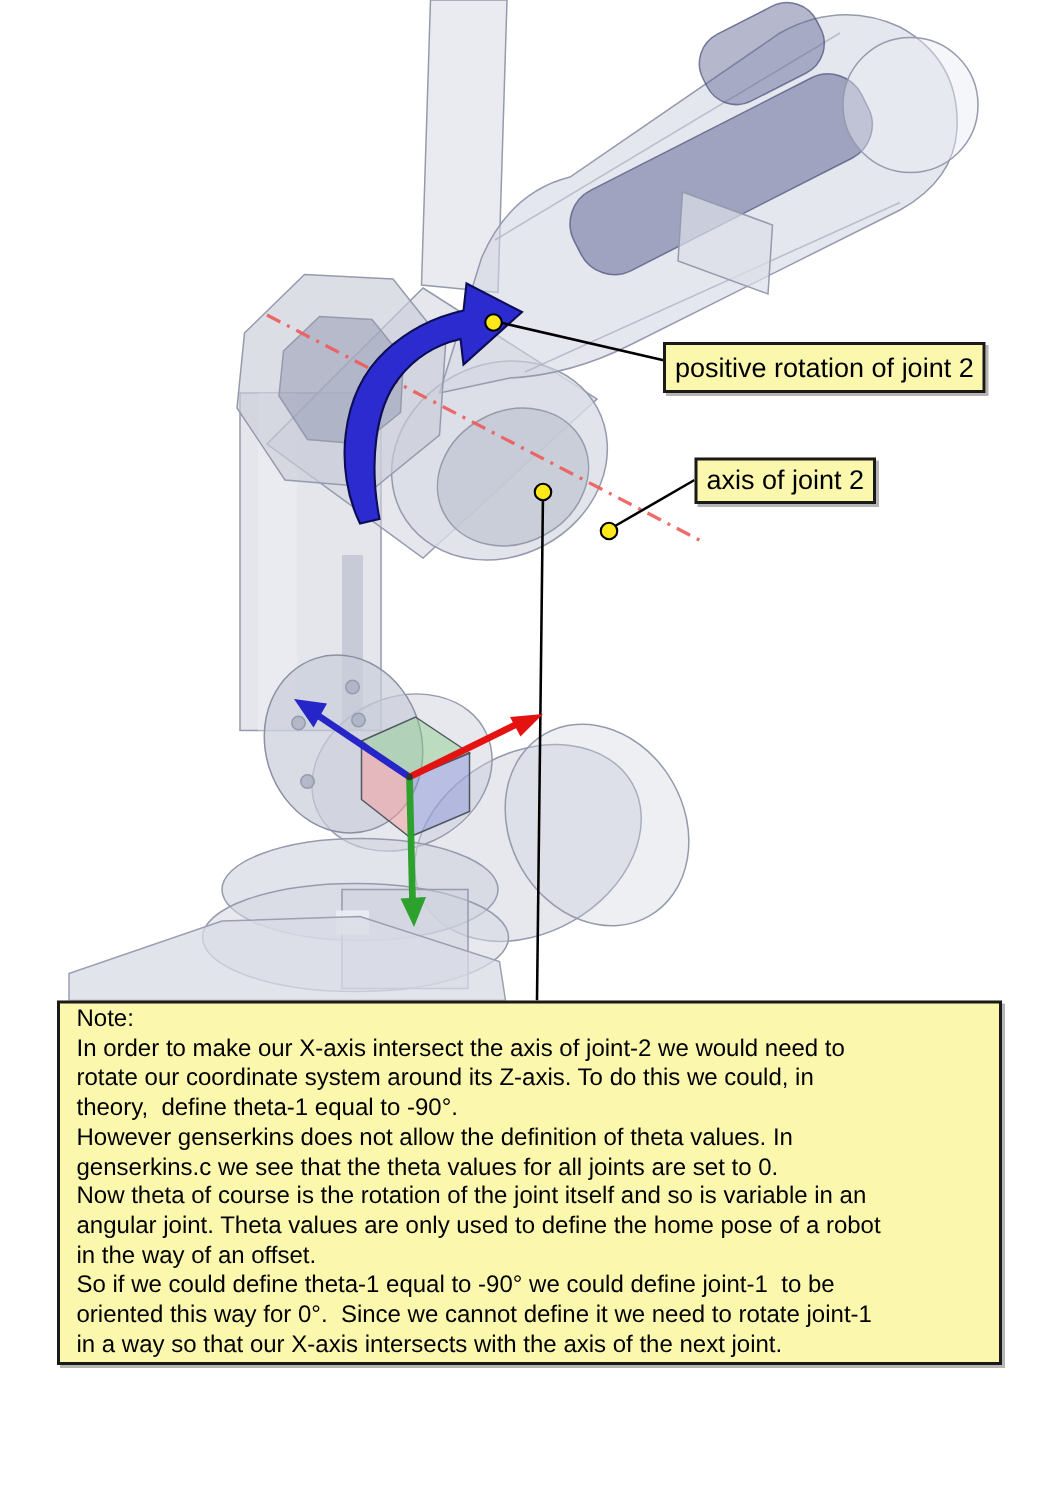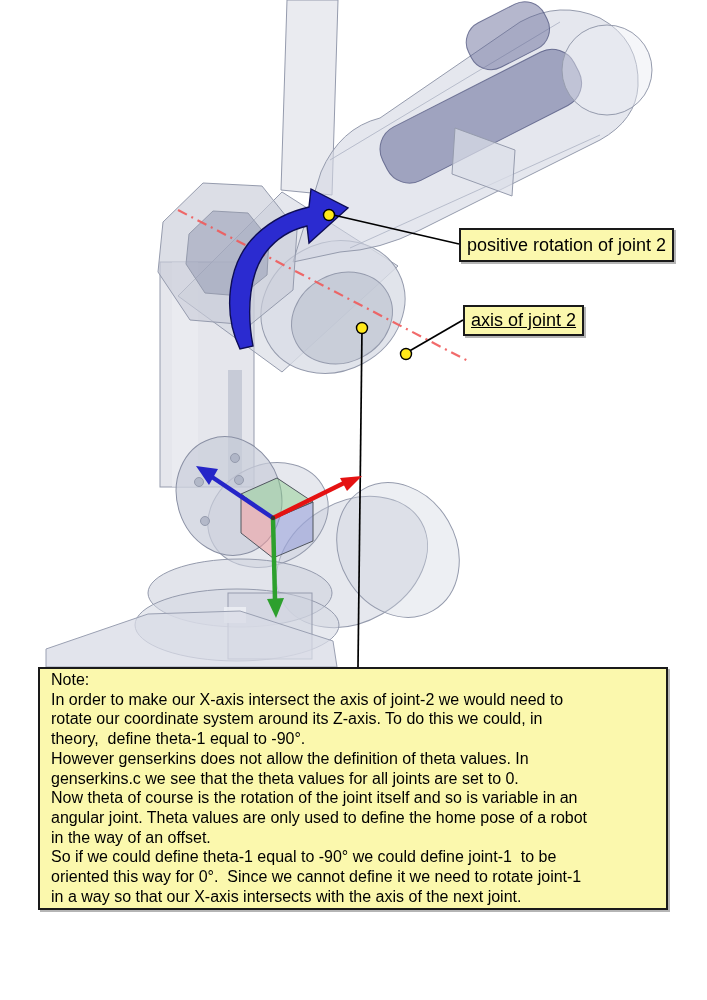--- a/index.html
+++ b/index.html
@@ -2,22 +2,22 @@
 <html><head>
 <meta charset="utf-8">
 <style>
   html,body{margin:0;padding:0;background:#ffffff;}
   .stage{position:relative;width:707px;height:1000px;background:#ffffff;overflow:hidden;
          font-family:"Liberation Sans",sans-serif;color:#000;}
   .stage svg{position:absolute;left:0;top:0;}
   .callout-box{position:absolute;display:flex;align-items:center;box-sizing:border-box;
          background:#fbf8ad;border:2px solid #1a1a1a;box-shadow:2px 2px 0 rgba(90,90,90,.45);
          font-size:18px;padding:0 6px;white-space:nowrap;}
-  .rotation-label{left:459px;top:228px;height:34px;}
-  .axis-label{left:463px;top:305px;height:31px;text-decoration:underline;}
+  .rotation-label{left:442px;top:228px;height:34px;}
+  .axis-label{left:463px;top:305px;height:31px;}
   .note-box{position:absolute;left:38px;top:667px;width:630px;height:243px;box-sizing:border-box;
          background:#fbf8ad;border:2px solid #1a1a1a;box-shadow:2px 2px 0 rgba(90,90,90,.45);
          padding:1px 2px 0 11px;font-size:16px;line-height:19.7px;white-space:pre;overflow:hidden;}
 </style>
 </head>
 <body>
 
 <div class="stage">
 
   <svg width="707" height="1000" viewBox="0 0 707 1000">

